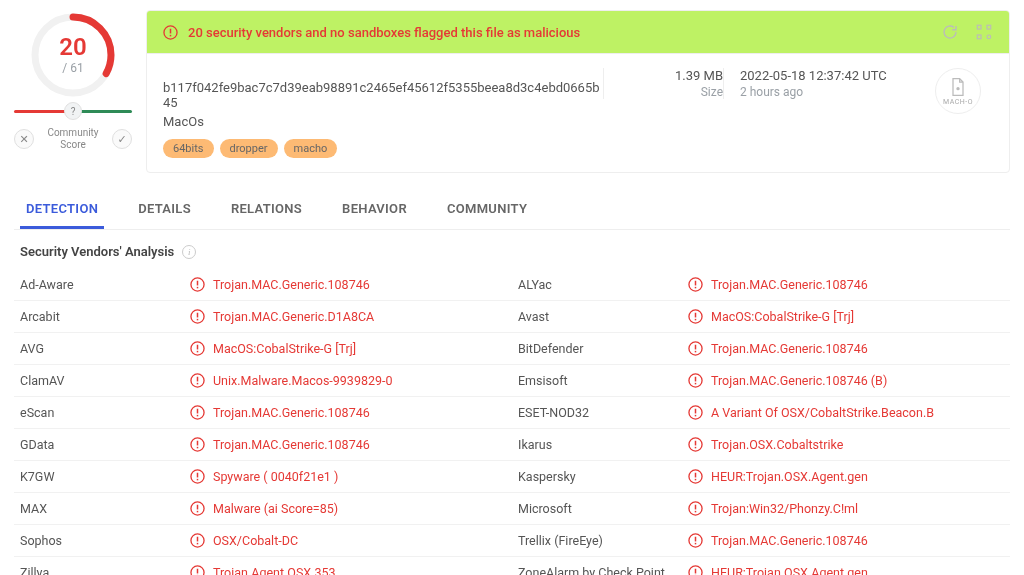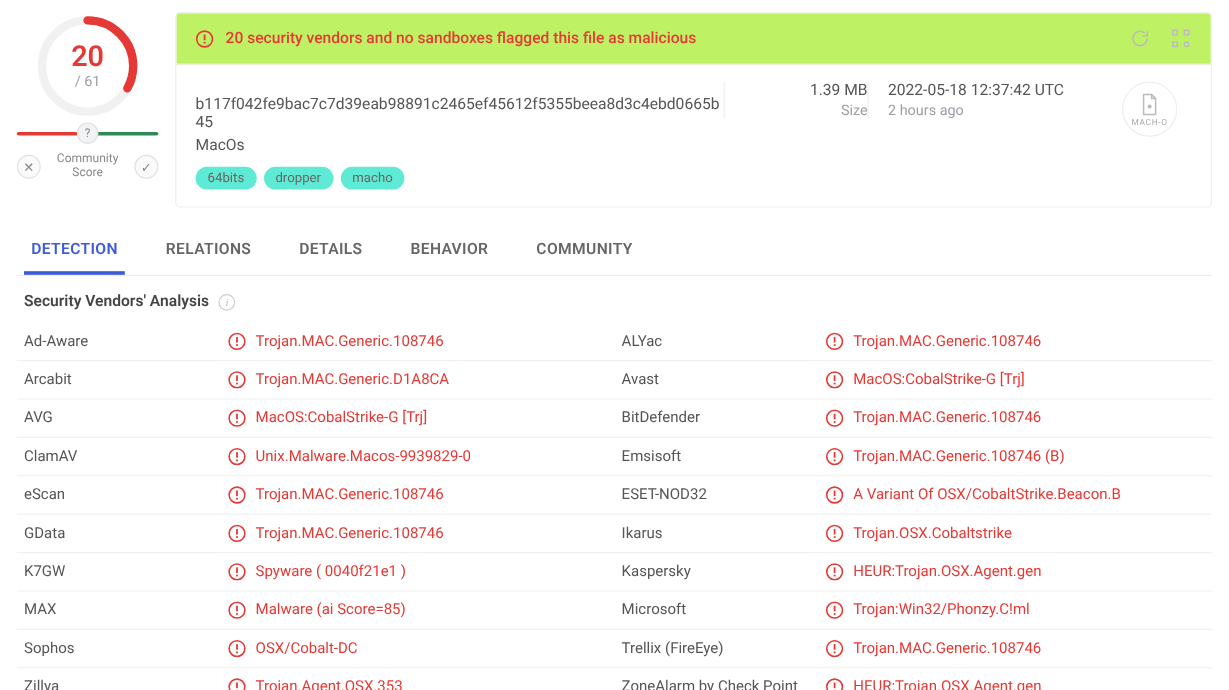--- a/index.html
+++ b/index.html
@@ -20,21 +20,21 @@
   .main-col { flex: 1; border: 1px solid #eee; border-radius: 4px; overflow: hidden; }
   .flag-bar { display: flex; align-items: center; justify-content: space-between; padding: 12px 16px; border-bottom: 1px solid #eee; background: #bef264; }
   .flag-left { display: flex; align-items: center; gap: 10px; color: #e53935; font-size: 13px; font-weight: 500; }
   .flag-right { display: flex; align-items: center; gap: 16px; color: #bbb; }
   .icon-btn { cursor: pointer; display: flex; align-items: center; }
   .meta-row { display: flex; align-items: flex-start; padding: 14px 16px 14px 16px; }
   .hash-col { flex: 1; min-width: 0; }
   .hash { font-size: 13px; color: #555; margin-bottom: 4px; word-break: break-all; margin-top: 12px; }
   .fname { font-size: 13px; color: #555; margin-bottom: 10px; }
   .tags { display: flex; gap: 6px; }
-  .tag { background: #5eead4; color: #666; font-size: 11px; padding: 3px 10px; border-radius: 10px; }
+  .tag { background: #fdba74; color: #666; font-size: 11px; padding: 3px 10px; border-radius: 10px; }
   .meta-mid { width: 120px; border-left: 1px solid #eee; padding-left: 16px; text-align: right; }
   .meta-right { width: 200px; border-left: 1px solid #eee; padding-left: 16px; }
   .meta-val { font-size: 13px; color: #555; }
   .meta-lab { font-size: 12px; color: #9aa0a6; margin-top: 2px; }
   .ftype { width: 70px; display: flex; align-items: center; justify-content: center; }
   .ftype-box { width: 46px; height: 46px; border-radius: 50%; border: 1px solid #eee; display: flex; flex-direction: column; align-items: center; justify-content: center; color: #aaa; }
   .ftype-box .ft { font-size: 7px; letter-spacing: 0.5px; margin-top: 1px; }
   .tabs { display: flex; gap: 28px; border-bottom: 1px solid #eee; margin-top: 18px; padding: 0 6px; }
   .tab { padding: 10px 6px; font-size: 13px; font-weight: 600; color: #666; cursor: pointer; letter-spacing: 0.3px; border-bottom: 3px solid transparent; }
   .tab.active { color: #3b5bdb; border-bottom-color: #3b5bdb; }
@@ -126,22 +126,22 @@
             </svg>
             <span class="ft">MACH-O</span>
           </div>
         </div>
       </div>
     </div>
   </div>
 
   <div class="tabs" id="tabs-container">
       <div class="tab active">DETECTION</div>
+      <div class="tab">DETAILS</div>
       <div class="tab">RELATIONS</div>
-      <div class="tab">DETAILS</div>
       <div class="tab">BEHAVIOR</div>
       <div class="tab">COMMUNITY</div>
     </div>
 
   <div class="sec-head">
     <span>Security Vendors' Analysis</span>
     <span class="info-i">i</span>
   </div>
 
   <div class="vendor-grid" id="vendor-grid">

